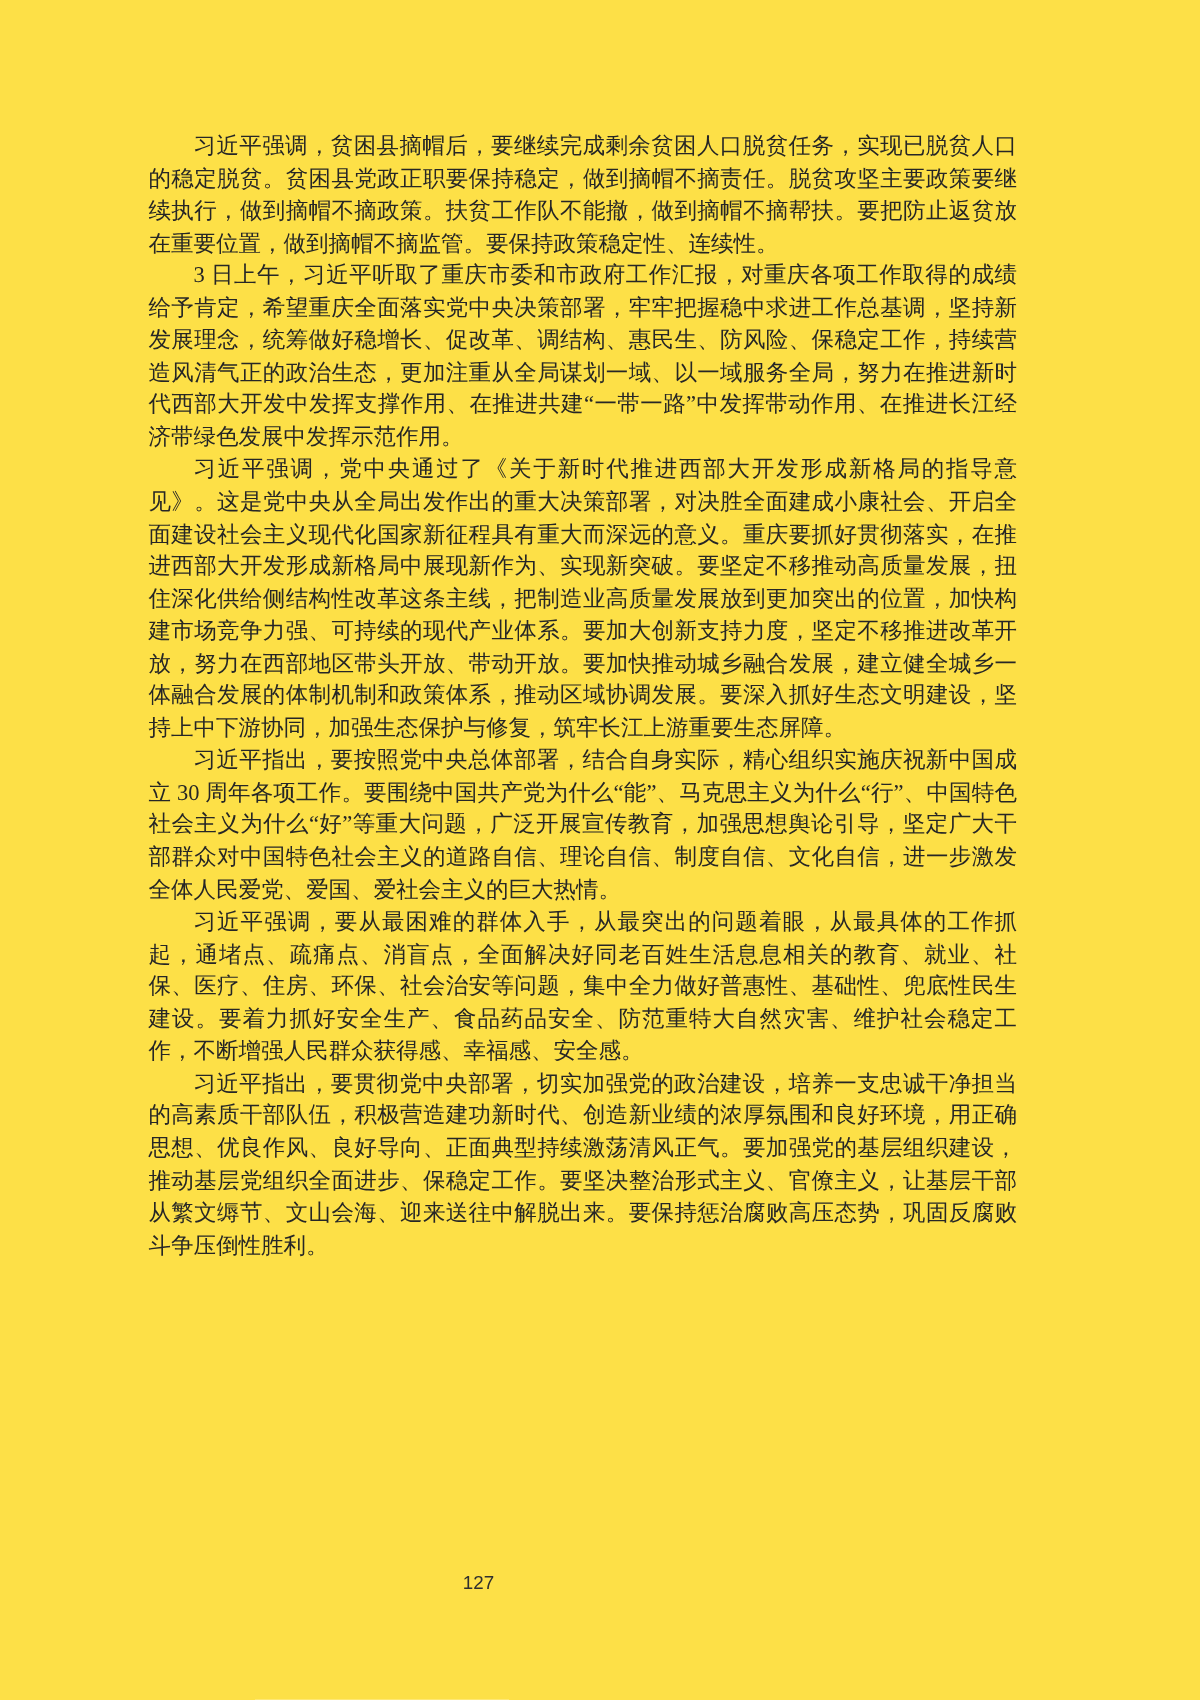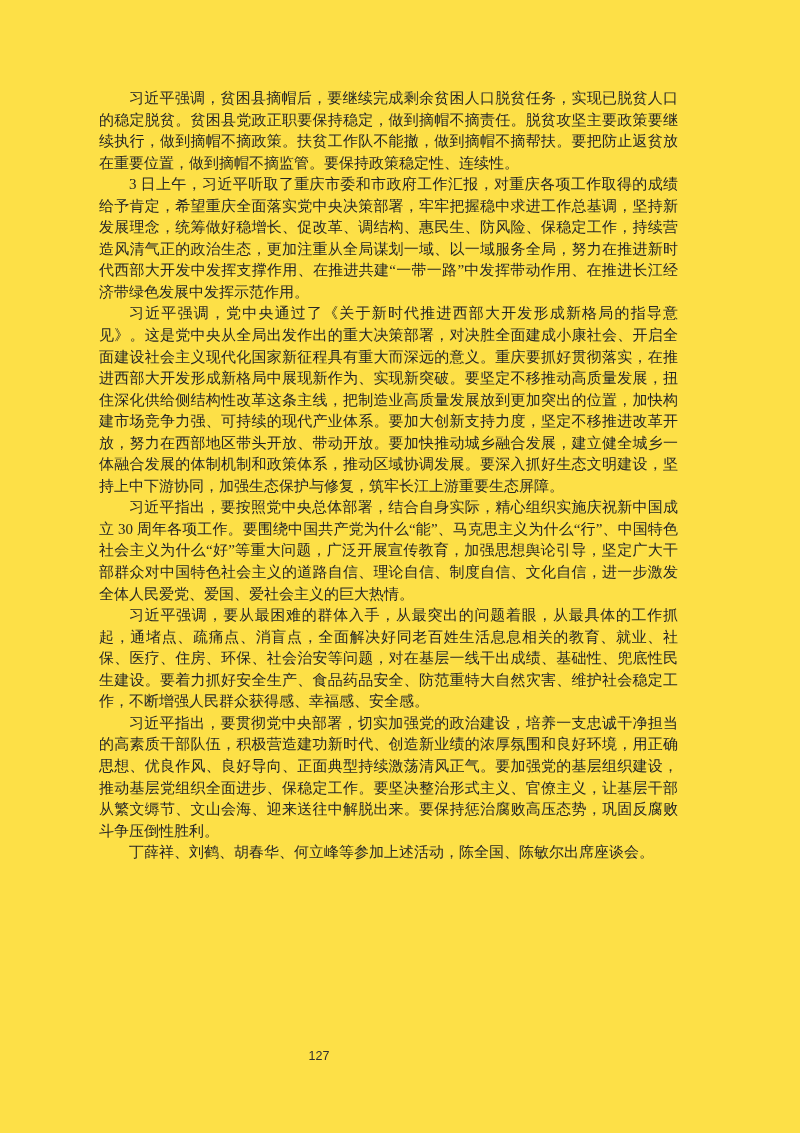--- a/index.html
+++ b/index.html
@@ -51,20 +51,19 @@
 </style>
 </head>
 <body>
 
 <div class="page">
   <main class="text-block">
     <p>习近平强调，贫困县摘帽后，要继续完成剩余贫困人口脱贫任务，实现已脱贫人口的稳定脱贫。贫困县党政正职要保持稳定，做到摘帽不摘责任。脱贫攻坚主要政策要继续执行，做到摘帽不摘政策。扶贫工作队不能撤，做到摘帽不摘帮扶。要把防止返贫放在重要位置，做到摘帽不摘监管。要保持政策稳定性、连续性。</p>
     <p>3 日上午，习近平听取了重庆市委和市政府工作汇报，对重庆各项工作取得的成绩给予肯定，希望重庆全面落实党中央决策部署，牢牢把握稳中求进工作总基调，坚持新发展理念，统筹做好稳增长、促改革、调结构、惠民生、防风险、保稳定工作，持续营造风清气正的政治生态，更加注重从全局谋划一域、以一域服务全局，努力在推进新时代西部大开发中发挥支撑作用、在推进共建“一带一路”中发挥带动作用、在推进长江经济带绿色发展中发挥示范作用。</p>
     <p>习近平强调，党中央通过了《关于新时代推进西部大开发形成新格局的指导意见》。这是党中央从全局出发作出的重大决策部署，对决胜全面建成小康社会、开启全面建设社会主义现代化国家新征程具有重大而深远的意义。重庆要抓好贯彻落实，在推进西部大开发形成新格局中展现新作为、实现新突破。要坚定不移推动高质量发展，扭住深化供给侧结构性改革这条主线，把制造业高质量发展放到更加突出的位置，加快构建市场竞争力强、可持续的现代产业体系。要加大创新支持力度，坚定不移推进改革开放，努力在西部地区带头开放、带动开放。要加快推动城乡融合发展，建立健全城乡一体融合发展的体制机制和政策体系，推动区域协调发展。要深入抓好生态文明建设，坚持上中下游协同，加强生态保护与修复，筑牢长江上游重要生态屏障。</p>
     <p>习近平指出，要按照党中央总体部署，结合自身实际，精心组织实施庆祝新中国成立 30 周年各项工作。要围绕中国共产党为什么“能”、马克思主义为什么“行”、中国特色社会主义为什么“好”等重大问题，广泛开展宣传教育，加强思想舆论引导，坚定广大干部群众对中国特色社会主义的道路自信、理论自信、制度自信、文化自信，进一步激发全体人民爱党、爱国、爱社会主义的巨大热情。</p>
-    <p>习近平强调，要从最困难的群体入手，从最突出的问题着眼，从最具体的工作抓起，通堵点、疏痛点、消盲点，全面解决好同老百姓生活息息相关的教育、就业、社保、医疗、住房、环保、社会治安等问题，对在基层一线干出成绩、基础性、兜底性民生建设。要着力抓好安全生产、食品药品安全、防范重特大自然灾害、维护社会稳定工作，不断增强人民群众获得感、幸福感、安全感。</p>
+    <p>习近平强调，要从最困难的群体入手，从最突出的问题着眼，从最具体的工作抓起，通堵点、疏痛点、消盲点，全面解决好同老百姓生活息息相关的教育、就业、社保、医疗、住房、环保、社会治安等问题，集中全力做好普惠性、基础性、兜底性民生建设。要着力抓好安全生产、食品药品安全、防范重特大自然灾害、维护社会稳定工作，不断增强人民群众获得感、幸福感、安全感。</p>
     <p>习近平指出，要贯彻党中央部署，切实加强党的政治建设，培养一支忠诚干净担当的高素质干部队伍，积极营造建功新时代、创造新业绩的浓厚氛围和良好环境，用正确思想、优良作风、良好导向、正面典型持续激荡清风正气。要加强党的基层组织建设，推动基层党组织全面进步、保稳定工作。要坚决整治形式主义、官僚主义，让基层干部从繁文缛节、文山会海、迎来送往中解脱出来。要保持惩治腐败高压态势，巩固反腐败斗争压倒性胜利。</p>
-    <p>丁薛祥、刘鹤、胡春华、何立峰等参加上述活动，陈全国、陈敏尔出席座谈会。</p>
   </main>
   <footer class="page-footer">
     <span class="page-number">127</span>
   </footer>
 </div>
 
 </body></html>

